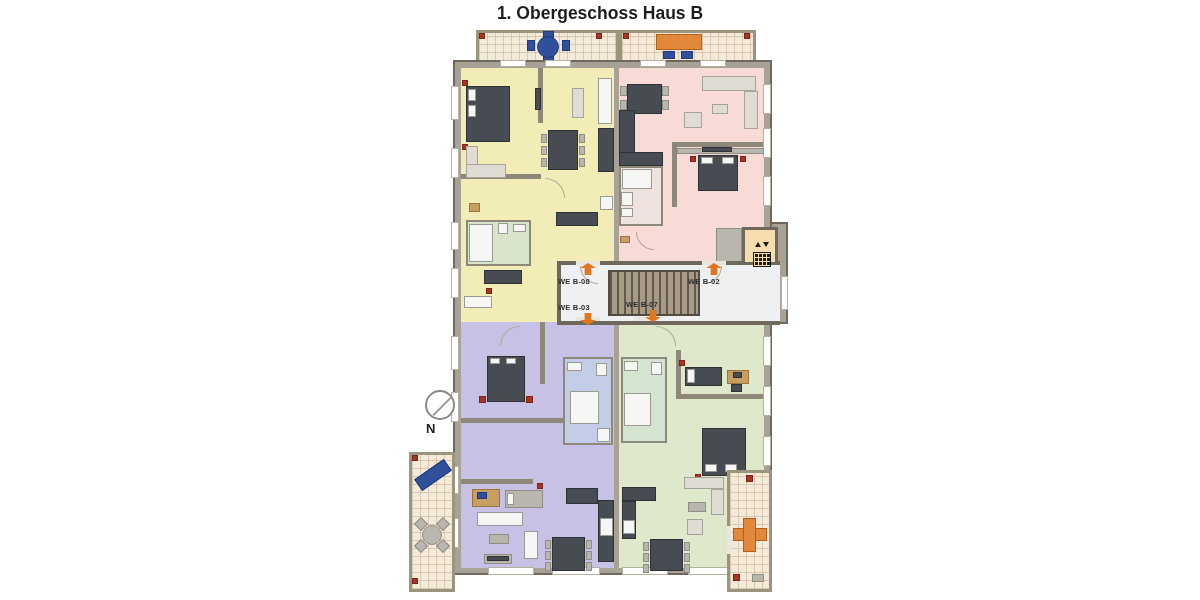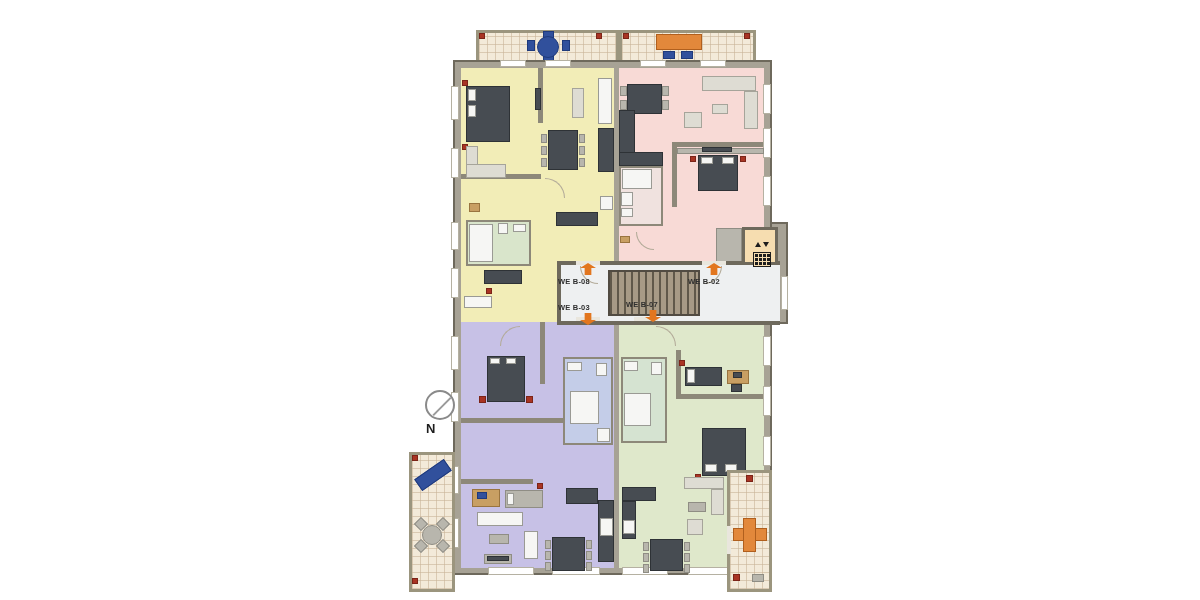--- a/index.html
+++ b/index.html
@@ -51,20 +51,21 @@
     background-image:repeating-linear-gradient(0deg,#f6ddb0 0 1px,transparent 1px 4px),
                      repeating-linear-gradient(90deg,#f6ddb0 0 1px,transparent 1px 4px);
     border:1px solid #1d1d1d;}
   .rot-35{transform:rotate(-35deg);}
   .rot45{transform:rotate(45deg);}
 </style>
 </head>
 <body>
 
 <div id="stage">
+  <div class="abs ttl">1. Obergeschoss Haus B</div>
 
   <div class="abs tile" style="left:476px;top:30px;width:143px;height:34px"></div>
   <div class="abs tile" style="left:619px;top:30px;width:137px;height:34px"></div>
   <div class="abs f-rd" style="left:479px;top:33px;width:6px;height:6px"></div>
   <div class="abs f-rd" style="left:596px;top:33px;width:6px;height:6px"></div>
   <div class="abs f-rd" style="left:623px;top:33px;width:6px;height:6px"></div>
   <div class="abs f-rd" style="left:744px;top:33px;width:6px;height:6px"></div>
   <div class="abs f-bl" style="left:527px;top:40px;width:8px;height:11px"></div>
   <div class="abs f-bl" style="left:562px;top:40px;width:8px;height:11px"></div>
   <div class="abs f-bl" style="left:543px;top:31px;width:11px;height:7px"></div>

